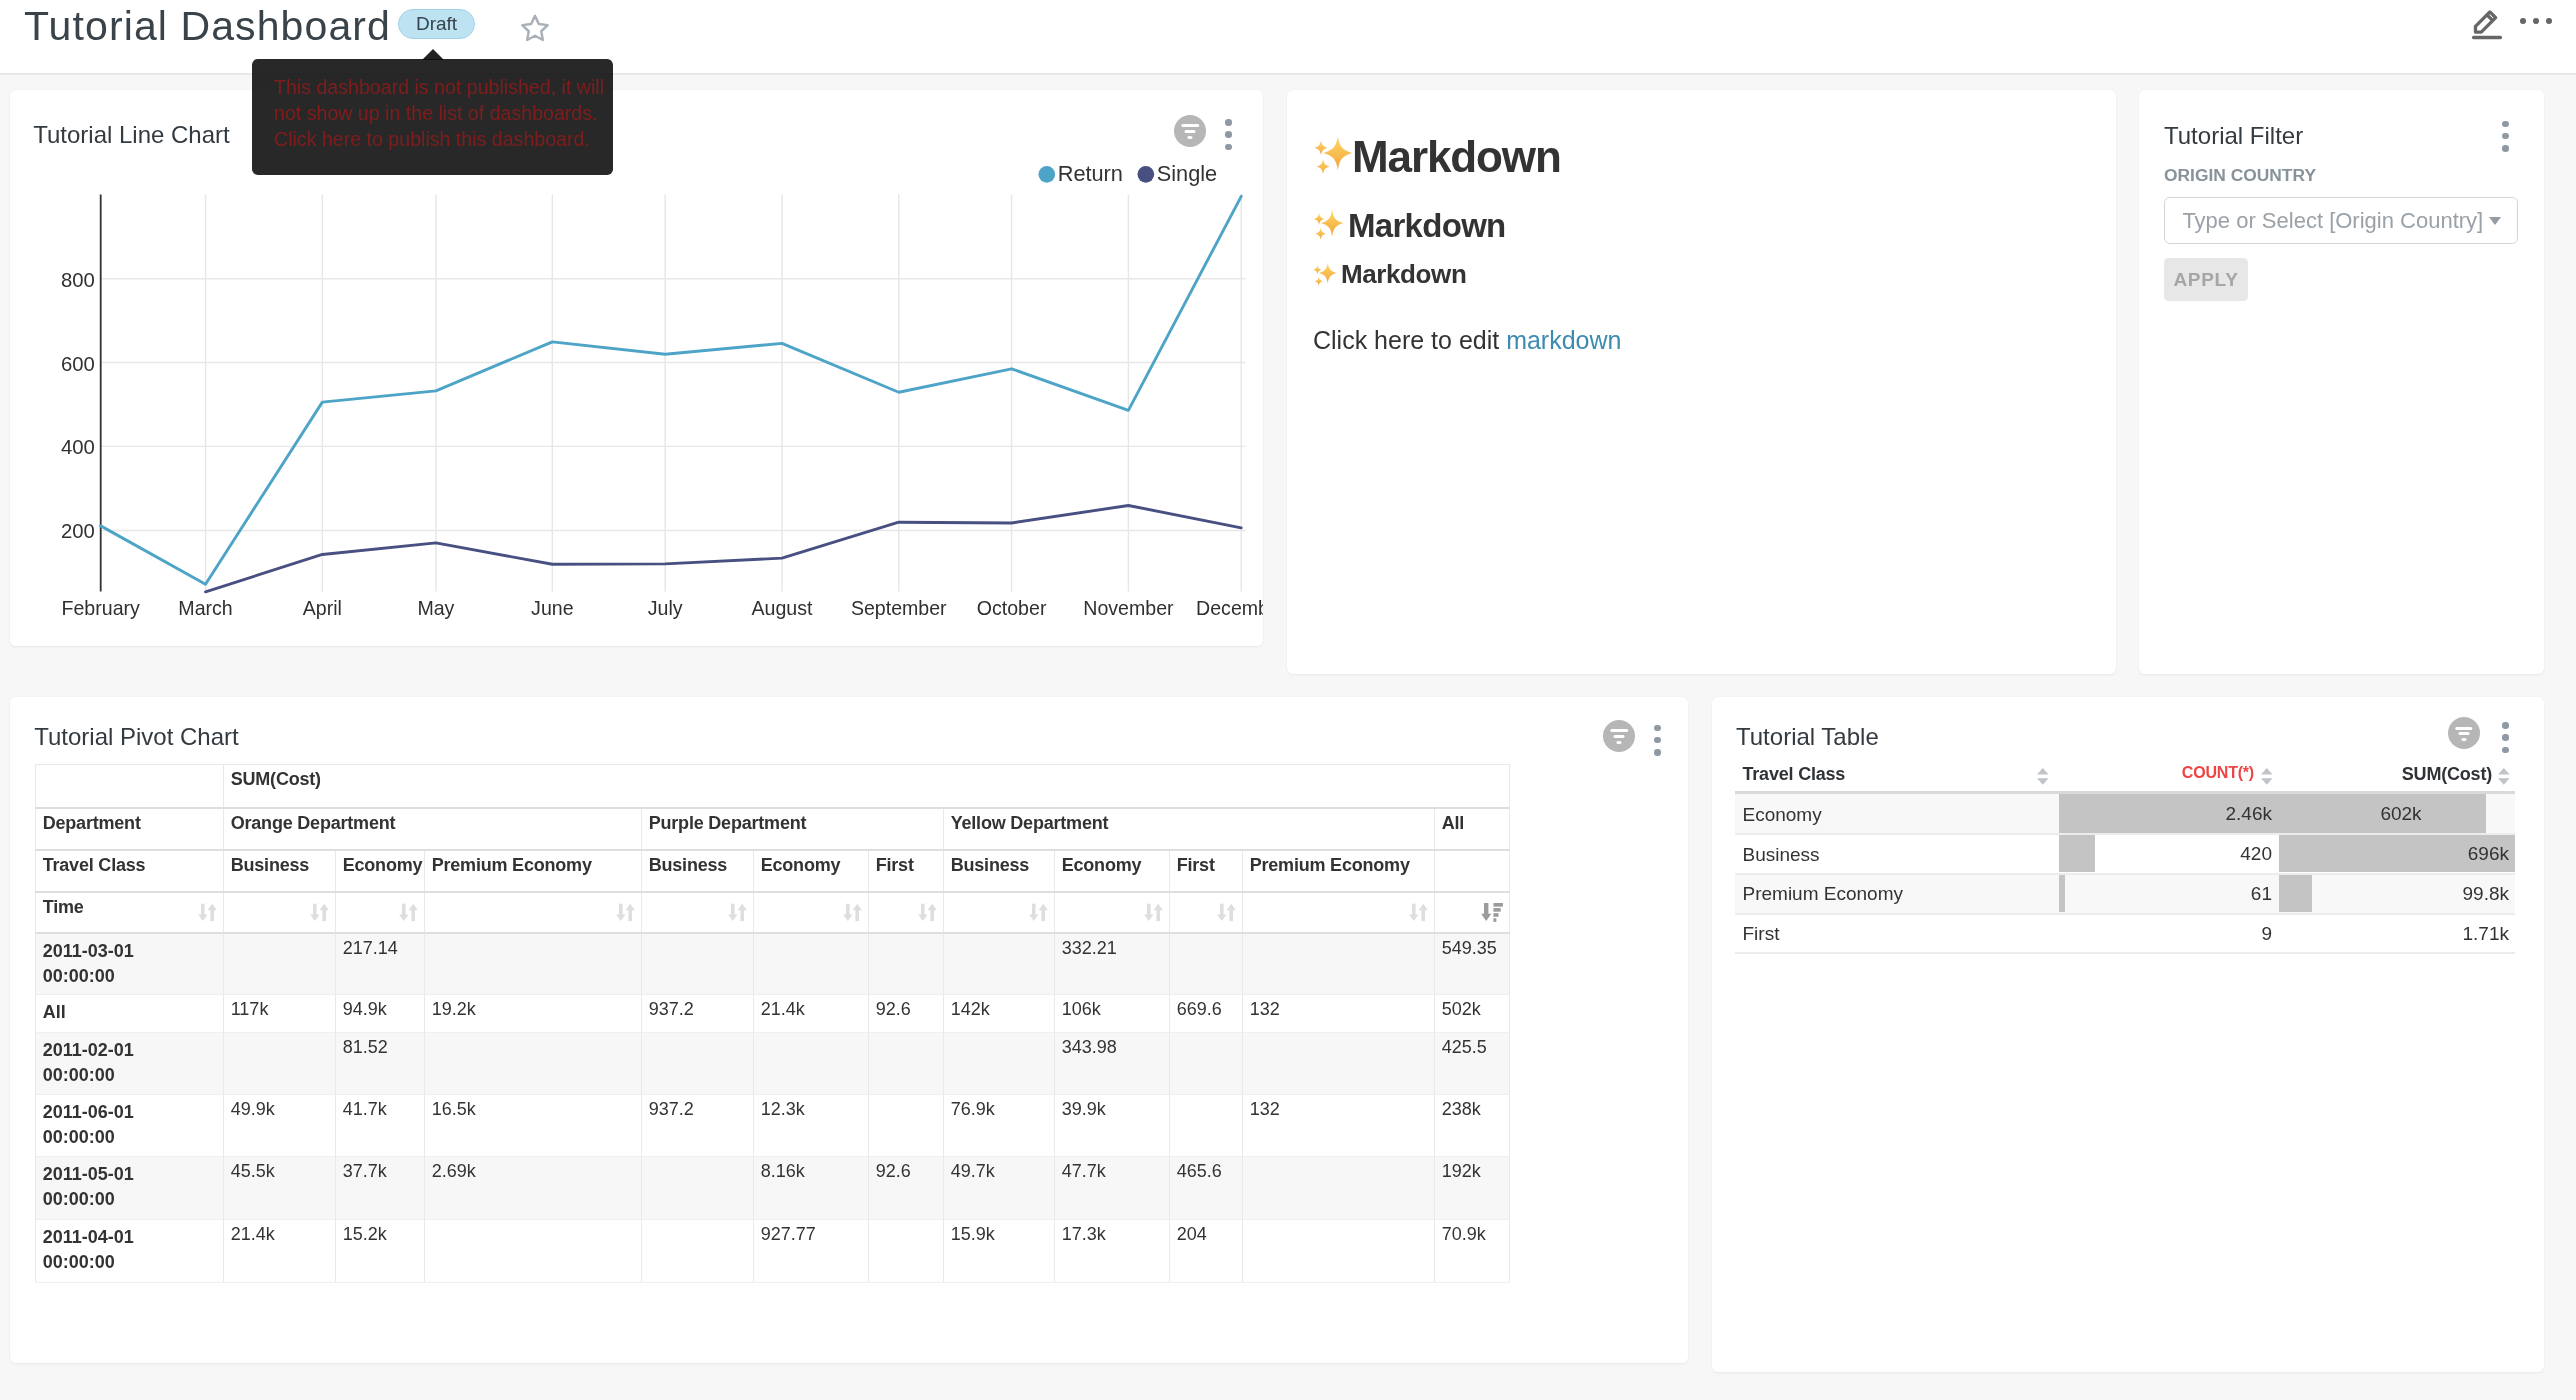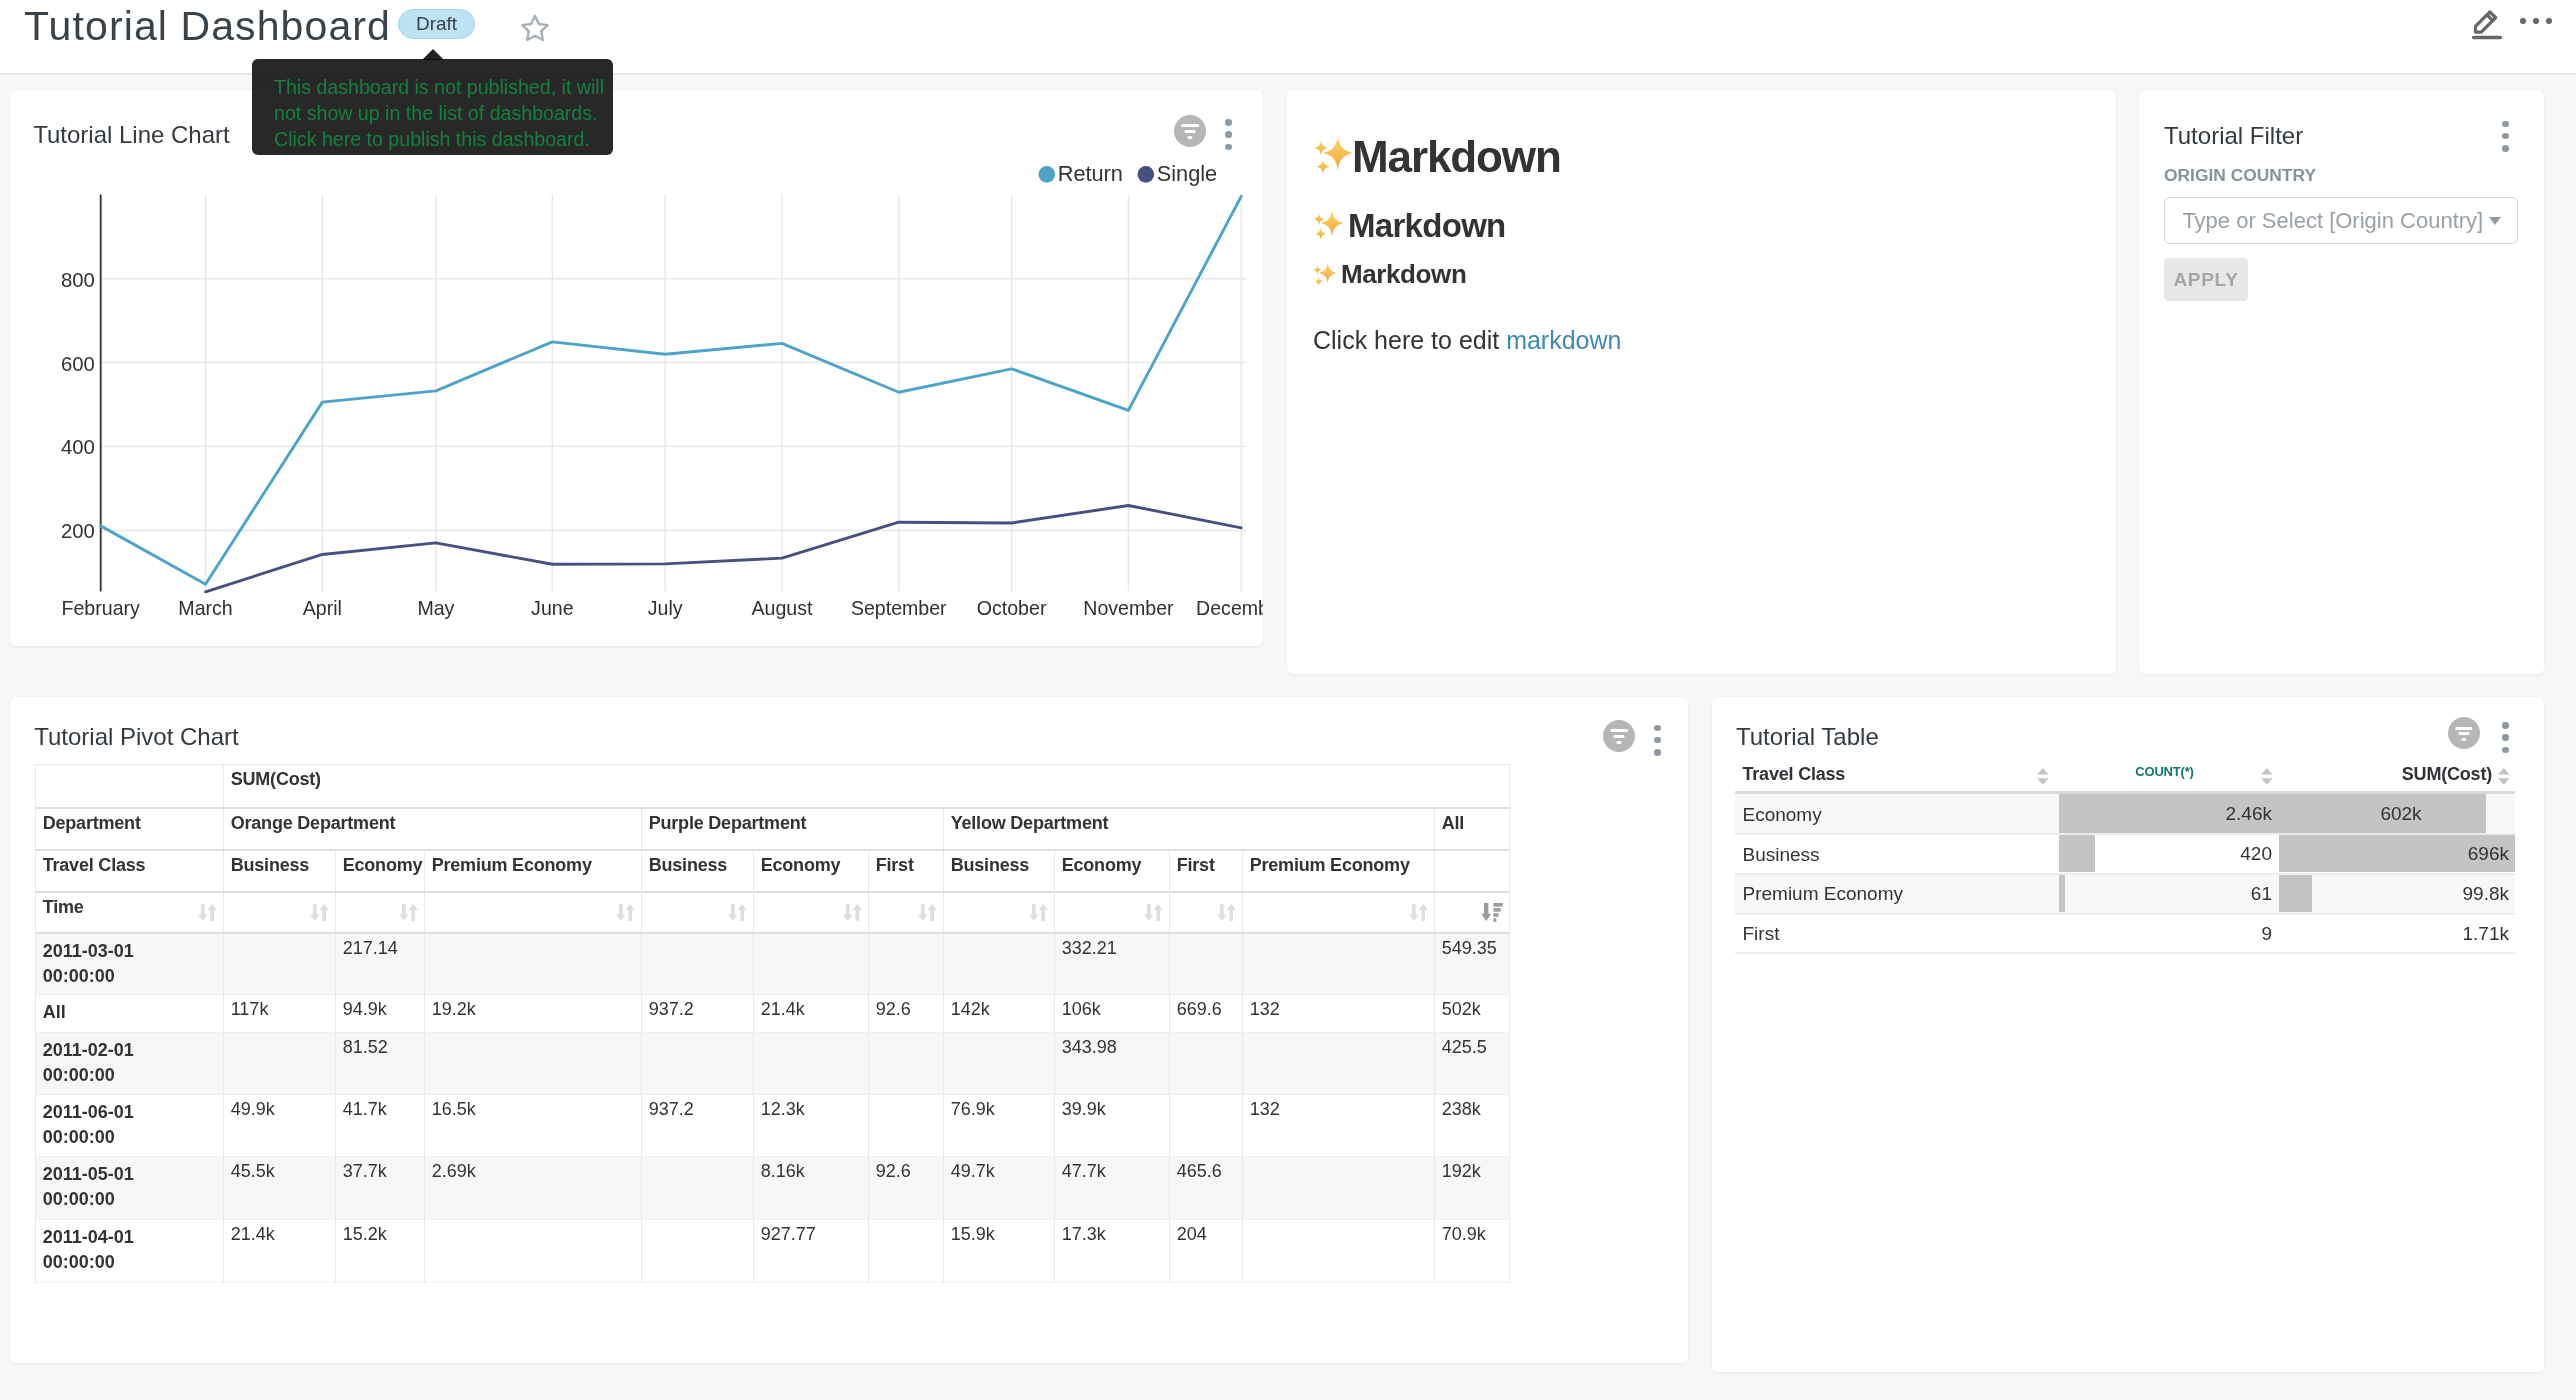--- a/index.html
+++ b/index.html
@@ -10,21 +10,21 @@
   #hdr { left:0; top:0; width:2576px; height:75px; background:#fff; border-bottom:2.2px solid #e8e8ea; }
   #title { left:24px; top:2.9px; font-size:41px; color:#394349; letter-spacing:1.1px; }
   #draft { left:398px; top:8.7px; width:77px; height:30.5px; background:#bde3f3; border:1.5px solid #9ed3e9; border-radius:15.2px; font-size:19px; color:#37434a; text-align:center; line-height:27.6px; }
   .card { position:absolute; background:#fff; border-radius:5.8px; box-shadow:0 0 0 0.7px rgba(0,0,0,0.025), 0 1.5px 2.2px rgba(0,0,0,0.03); overflow:hidden; }
   #card1 { left:10.2px; top:90px; width:1253px; height:556px; }
   #card2 { left:1287px; top:90px; width:829px; height:584px; }
   #card3 { left:2139px; top:90px; width:405px; height:584px; }
   #card4 { left:10.2px; top:697px; width:1678px; height:666px; }
   #card5 { left:1712px; top:697px; width:832px; height:675px; }
   .ct { position:absolute; font-size:24px; font-weight:400; color:#333a40; }
-  #tooltip { left:252px; top:59px; width:361px; height:96px; background:rgba(10,10,10,0.88); border-radius:5.8px; color:#15803d; font-size:19.6px; padding:14.5px 0 0 22px; line-height:26px; z-index:50; }
+  #tooltip { left:252px; top:59px; width:361px; height:116px; background:rgba(10,10,10,0.88); border-radius:5.8px; color:#7f1d1d; font-size:19.6px; padding:14.5px 0 0 22px; line-height:26px; z-index:50; }
   #tooltip:before { content:""; position:absolute; left:170px; top:-10.2px; width:0; height:0; border-left:11.6px solid transparent; border-right:11.6px solid transparent; border-bottom:11.6px solid rgba(10,10,10,0.9); }
   .kebab { position:absolute; width:7.3px; }
   .kebab i { display:block; width:6.5px; height:6.5px; border-radius:50%; background:#8e99a4; margin:0 0 5.8px 0; }
   .fcirc { position:absolute; width:32px; height:32px; border-radius:50%; background:#b6b6b6; }
   .fcirc i { position:absolute; left:50%; background:#fff; height:2.9px; border-radius:1.5px; transform:translateX(-50%); }
   .fcirc .l1 { top:9.4px; width:17.4px; }
   .fcirc .l2 { top:15.2px; width:11px; }
   .fcirc .l3 { top:21px; width:5.1px; }
   #pt { position:absolute; left:25px; top:67px; border-collapse:collapse; table-layout:fixed; width:1474px; font-size:18px; color:#333; }
   #pt td { border:1.5px solid #e9e9e9; padding:4.4px 2.9px 4.4px 6.5px; vertical-align:top; overflow:hidden; white-space:nowrap; position:relative; }
@@ -398,21 +398,21 @@
       <g id="cu" fill="#c0c4c8">
             <path d="M8 0 L16 9 L0 9 Z"></path>
             <path d="M8 23 L16 14 L0 14 Z"></path>
           </g>
     </defs>
       </svg>
     <div class="abs" style="left:30.5px;top:67px;font-size:18px;font-weight:700;color:#2f3337;letter-spacing:-0.2px">Travel Class</div>
     <svg class="abs" style="left:325px;top:71px" width="11.6" height="16.7" viewBox="0 0 16 23">
         <use href="#cu"></use>
       </svg>
-    <div class="abs" style="left:363px;top:67px;width:179px;text-align:center;font-size:13px;font-weight:700;color:#0f766e;letter-spacing:-0.2px">COUNT(*)</div>
+    <div class="abs" style="left:363px;top:67px;width:179px;text-align:right;font-size:16px;font-weight:700;color:#ef4444;letter-spacing:-0.2px">COUNT(*)</div>
     <svg class="abs" style="left:549px;top:71px" width="11.6" height="16.7" viewBox="0 0 16 23">
         <use href="#cu"></use>
       </svg>
     <div class="abs" style="left:581px;top:67px;width:199px;text-align:right;font-size:18px;font-weight:700;color:#2f3337;letter-spacing:-0.2px">SUM(Cost)</div>
     <svg class="abs" style="left:786px;top:71px" width="11.6" height="16.7" viewBox="0 0 16 23">
         <use href="#cu"></use>
       </svg>
     <div class="abs" style="left:23px;top:94px;width:780px;height:2.9px;background:#d9d9d9"></div>
 
     <div class="abs" style="left:23px;top:97px;width:780px;height:39px;background:#f8f8f8"></div>

